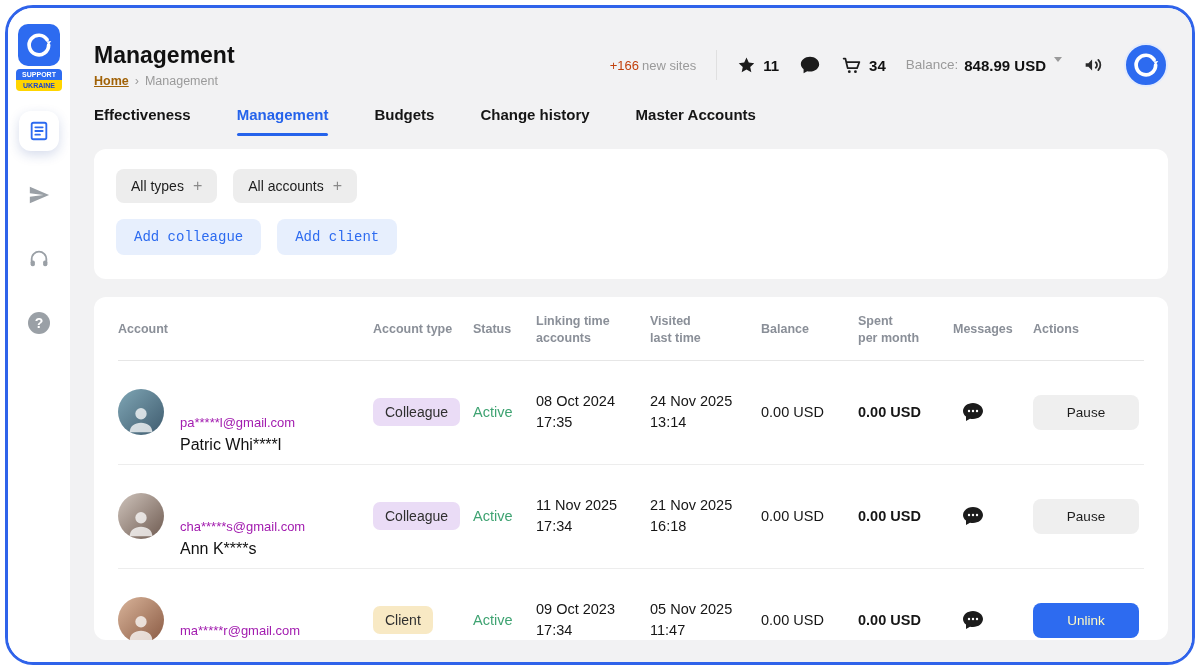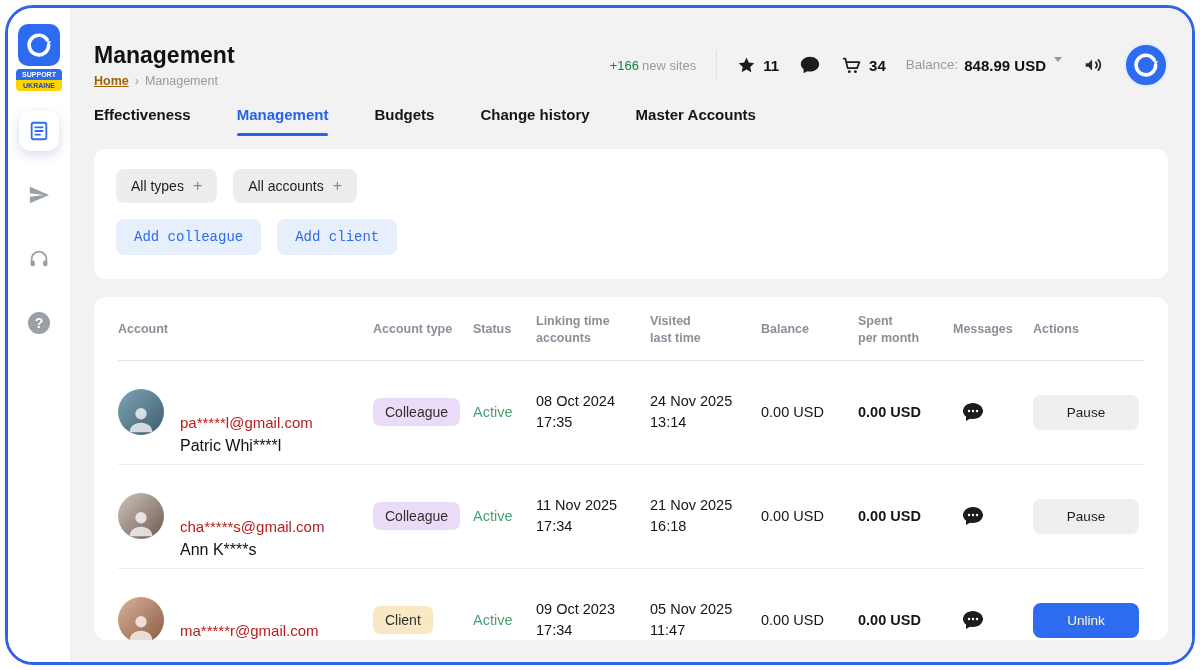--- a/index.html
+++ b/index.html
@@ -21,21 +21,21 @@
 
   
   .main { flex:1; background:#f2f2f3; padding:8px 24px; display:flex; flex-direction:column; overflow:hidden; }
 
   .topbar { display:flex; justify-content:space-between; align-items:center; padding-top:20px; height:78px; flex-shrink:0; }
   .page-title { font-size:23px; font-weight:700; color:#111; }
   .breadcrumb { margin-top:5px; font-size:12.5px; color:#9a9a9a; display:flex; gap:6px; align-items:center; }
   .breadcrumb .home { color:#a16207; font-weight:700; cursor:pointer;text-decoration:underline; }
   .topbar-right { display:flex; align-items:center; gap:20px; }
   .new-sites { font-size:13px; cursor:pointer; }
-  .new-sites .cnt { color:#15803d;text-align:center; }
+  .new-sites .cnt { color:#c2410c;text-align:center; }
   .new-sites .lbl { color:#9a9a9a; margin-left:3px; }
   .vdivider { width:1px; height:30px; background:#e0e0e0; }
   .stat { display:flex; align-items:center; gap:7px; cursor:pointer; }
   .stat .num { font-size:15px; font-weight:700; color:#111; }
   .balance { display:flex; align-items:flex-start; gap:6px; cursor:pointer; }
   .balance .blabel { font-size:13.5px; color:#9a9a9a; }
   .balance .bvalue { font-size:15px; font-weight:700; color:#111; }
   .caret { width:0; height:0; border-left:4.5px solid transparent; border-right:4.5px solid transparent; border-top:5px solid #9a9a9a; margin-left:2px; }
   .avatar { width:44px; height:44px; border-radius:50%; background:#2d6bf0; display:flex; align-items:center; justify-content:center; cursor:pointer; border:2px solid #e3ebfc; }
 
@@ -57,21 +57,21 @@
   .table-card { background:#fff; border-radius:12px; margin-top:18px; margin-bottom:14px; padding:0 24px; flex:1; overflow:hidden; }
   .grid-cols { display:grid; grid-template-columns:255px 100px 63px 114px 111px 97px 95px 80px 1fr; align-items:center; }
   .thead-row { padding:16px 0 13px; border-bottom:1px solid #e6e6e6; }
   .th { font-size:12.5px; font-weight:700; color:#8a8f98; line-height:1.35; white-space:pre-line; }
   .trow { height:104px; border-bottom:1px solid #ededed; }
   .acct { display:flex; align-items:center; gap:16px; }
   .pavatar { width:46px; height:46px; border-radius:50%; flex-shrink:0; display:flex; align-items:flex-end; justify-content:center; overflow:hidden; }
   .pav1 { background:linear-gradient(135deg,#7fa6b5,#3f5b6e); }
   .pav2 { background:linear-gradient(135deg,#cfc4bc,#6e5a50); }
   .pav3 { background:linear-gradient(135deg,#d9b49a,#8a5a43); }
-  .email { font-size:15px; color:#b91c1c; cursor:pointer; margin-bottom:6px;margin-top:44px; }
+  .email { font-size:13px; color:#a21caf; cursor:pointer; margin-bottom:6px;margin-top:44px; }
   .pname { font-size:16px; color:#111; }
   .badge { display:inline-block; padding:6px 12px; border-radius:7px; font-size:14px; color:#2f2f2f; }
   .badge-colleague { background:#eadcf6; }
   .badge-client { background:#f8e9c4; }
   .status { font-size:14.5px; color:#3fa372; }
   .dt { font-size:14.5px; color:#161616; line-height:1.5; }
   .money { font-size:14.5px; color:#161616; }
   .money.bold { font-weight:700; }
   .msg-cell { padding-left:8px; }
   .msg-btn { background:none; border:none; cursor:pointer; padding:0; display:flex; }

